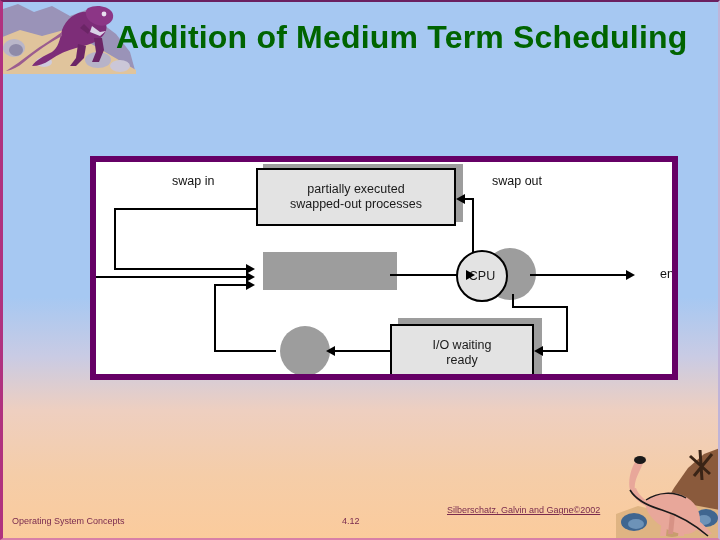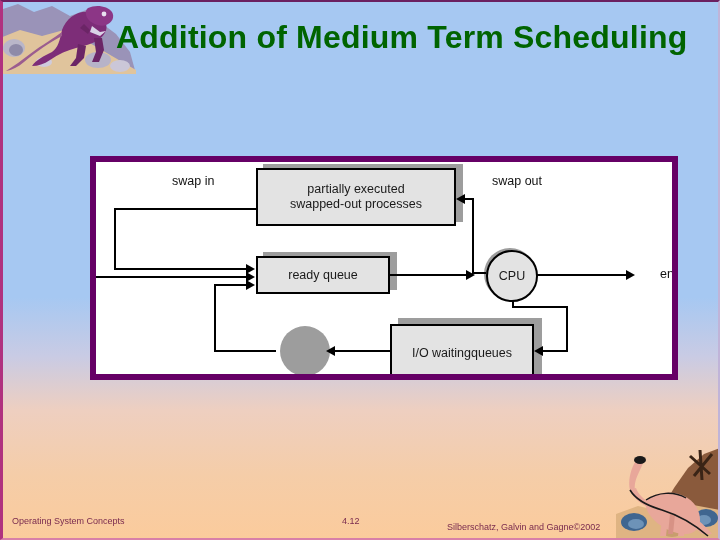--- a/index.html
+++ b/index.html
@@ -153,21 +153,21 @@
   .footer-text {
     position: absolute;
     bottom: 0;
     font-size: 9px;
     color: #7a2b4e;
     white-space: nowrap;
     z-index: 20;
   }
   #footer-left { left: 12px; bottom: 14px; }
   #footer-page { left: 342px; bottom: 14px; text-align: right; }
-  #footer-cite { left: 447px; bottom: 8px; }
+  #footer-cite { left: 447px; bottom: 25px; text-decoration: underline; }
 </style>
 </head>
 <body>
 
 <div id="slide">
 
   <svg class="deco" id="dino-top" viewBox="0 0 136 74" xmlns="http://www.w3.org/2000/svg">
     <defs>
       <clipPath id="clipTop">
           <rect x="0" y="0" width="136" height="74"></rect>
@@ -213,35 +213,32 @@
 
       <div class="label" style="left:396px; top:12px;text-align:center;">swap out</div>
 
       <div class="shadow" style="left:167px; top:2px; width:200px; height:58px;"></div>
       <div class="node" style="left:160px; top:6px; width:200px; height:58px; flex-direction:column;">
         <div>partially executed</div>
         <div>swapped-out processes</div>
       </div>
 
       <div class="shadow" style="left:167px; top:90px; width:134px; height:38px;"></div>
-      <div class="node" style="left:160px; top:94px; width:134px; height:38px;">
-        <span>ready queue</span>
-      </div>
 
       <div class="circle-shadow" style="left:388px; top:86px; width:52px; height:52px;"></div>
-      <div class="circle" style="left:390px; top:88px; width:52px; height:52px;">
+      <div class="circle" style="left:360px; top:88px; width:52px; height:52px;">
         <span>CPU</span>
       </div>
 
       <div class="circle-shadow" style="left:184px; top:164px; width:50px; height:50px;"></div>
 
       <div class="shadow" style="left:302px; top:156px; width:144px; height:60px;"></div>
-      <div class="node" style="left:294px; top:162px; width:144px; height:58px; flex-direction:row;">
+      <div class="node" style="left:294px; top:162px; width:144px; height:58px; flex-direction:column;">
         <div>I/O waiting</div>
-        <div>queues</div>
+        <div>ready</div>
       </div>
 
       <div class="ln hl" style="left:18px; top:46px; width:144px;"></div>
       <div class="ln vl" style="left:18px; top:46px; height:62px;"></div>
       <div class="ln hl" style="left:18px; top:106px; width:134px;"></div>
       <div class="arrow-r" style="left:150px; top:102px;"></div>
 
       <div class="ln hl" style="left:-10px; top:114px; width:162px;"></div>
       <div class="arrow-r" style="left:150px; top:110px;"></div>
 

